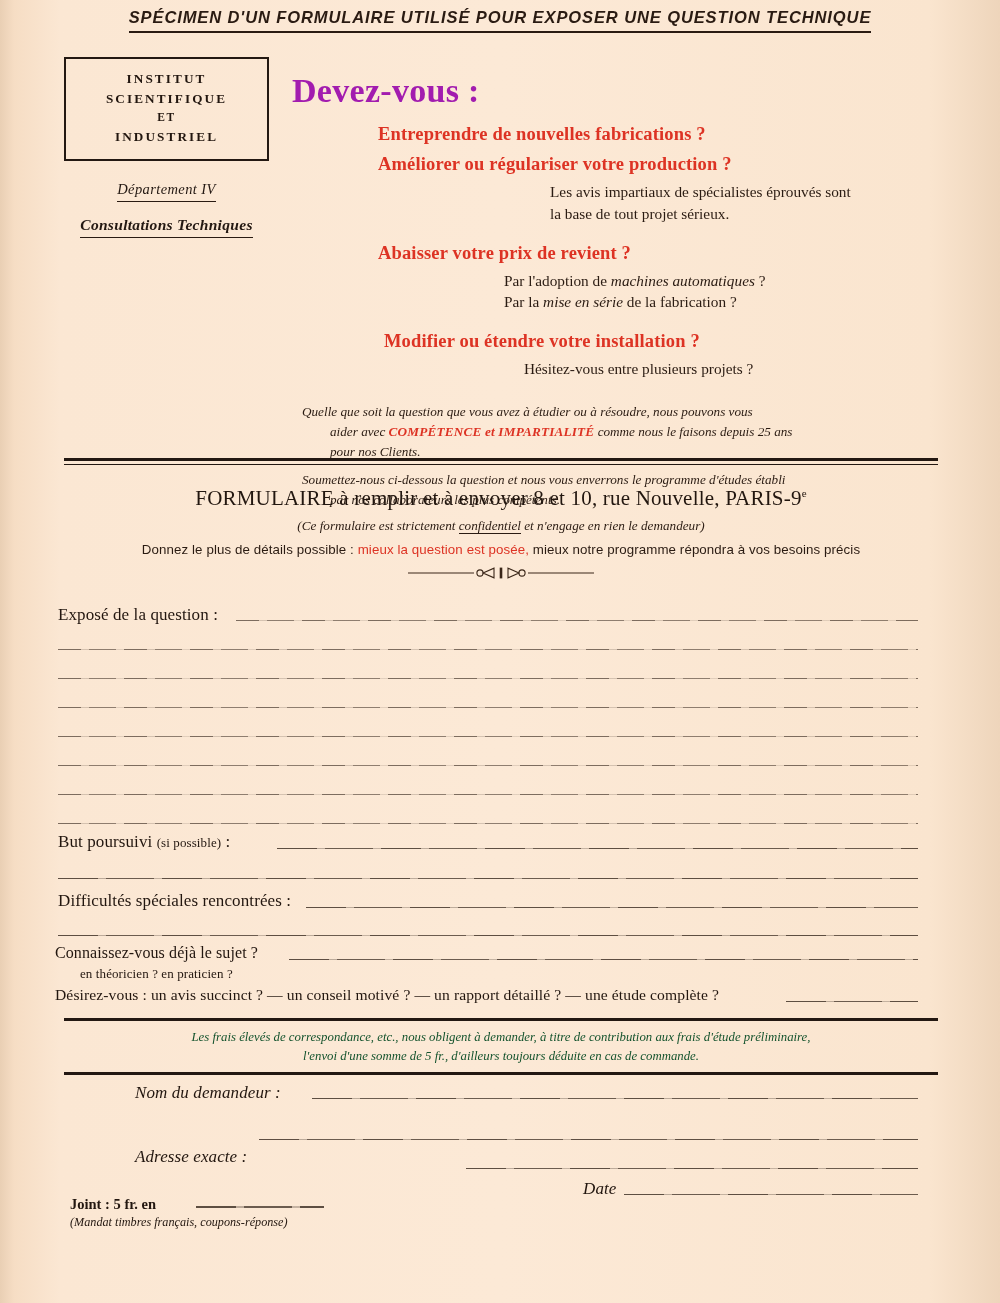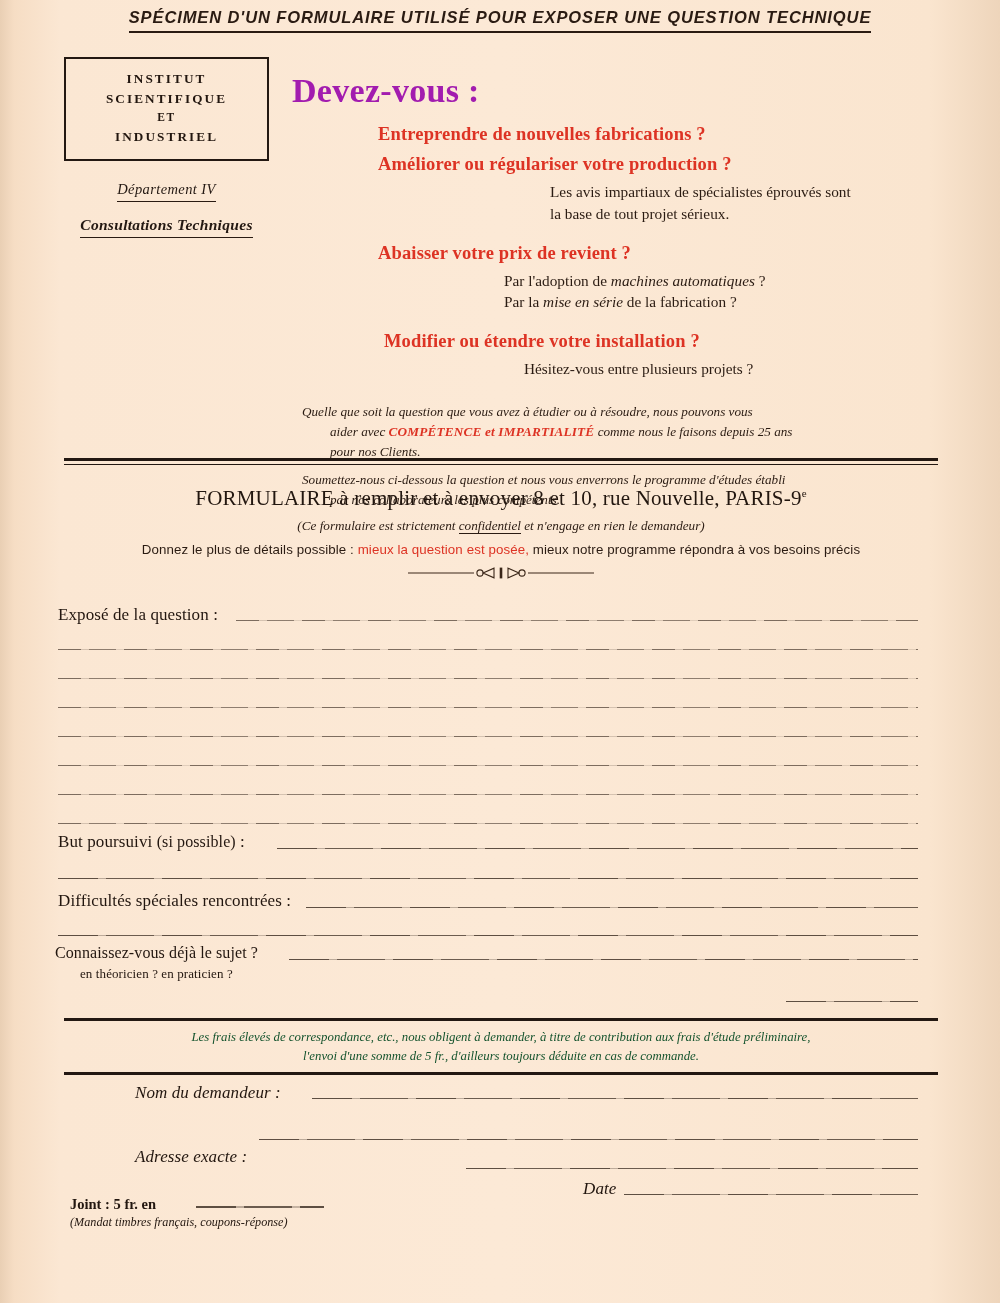--- a/index.html
+++ b/index.html
@@ -153,21 +153,21 @@
   }
   .ornament{
     margin:9px auto 0;width:190px;height:14px;
   }
 
   
   .field-label{
     position:absolute;
     font-size:17px;color:#22160f;white-space:nowrap;letter-spacing:.1px;
   }
-  .field-label .sm{font-size:16px;}
+  .field-label .sm{font-size:13px;}
   .field-label.ital{font-style:italic;font-size:17px;}
 
   .line-abs{position:absolute;}
 
   .notice{
     position:absolute;left:64px;right:62px;top:1018px;
   }
   .notice .bar{height:2.6px;background:#231812;}
   .notice .txt{
     color:#14532d;font-style:italic;font-size:12.8px;line-height:1.5;
@@ -283,20 +283,21 @@
   <div class="rule dark line-abs" style="left:58px;width:860px;top:878px"></div>
 
   <div class="field-label" style="left:58px;top:891px">Difficultés spéciales rencontrées :</div>
   <div class="rule dark line-abs" style="left:306px;width:612px;top:907px"></div>
   <div class="rule dark line-abs" style="left:58px;width:860px;top:935px"></div>
 
   <div class="field-label" style="left:55px;top:944px;font-size:16px">Connaissez-vous déjà le sujet ?</div>
   <div class="rule dark line-abs" style="left:289px;width:629px;top:959px"></div>
   <div class="field-label" style="left:80px;top:966px;font-size:13px">en théoricien ? en praticien ?</div>
 
+  <div class="field-label" style="left:55px;top:986px;font-size:15.6px">Désirez-vous : un avis succinct ? — un conseil motivé ? — un rapport détaillé ? — une étude complète ?</div>
   <div class="rule dark line-abs" style="left:786px;width:132px;top:1001px"></div>
 
   <div class="notice">
     <div class="bar"></div>
     <div class="txt">
       <div>Les frais élevés de correspondance, etc., nous obligent à demander, à titre de contribution aux frais d'étude préliminaire,</div>
       <div>l'envoi d'une somme de 5 fr., d'ailleurs toujours déduite en cas de commande.</div>
     </div>
     <div class="bar"></div>
   </div>

